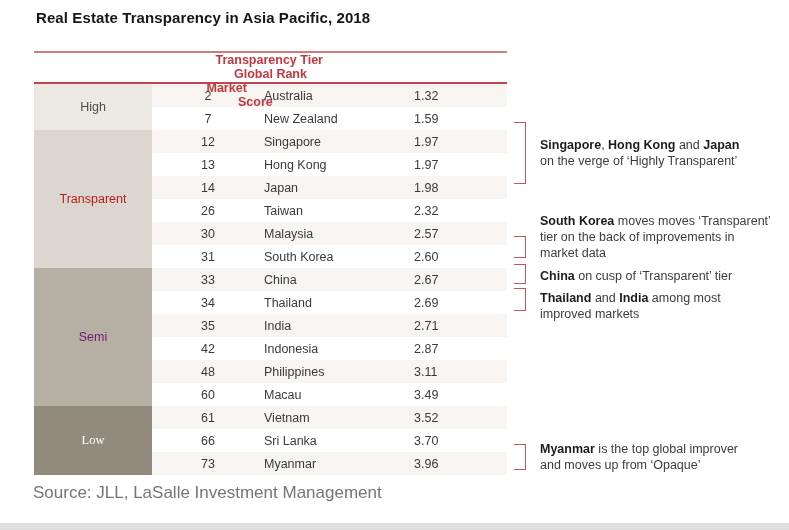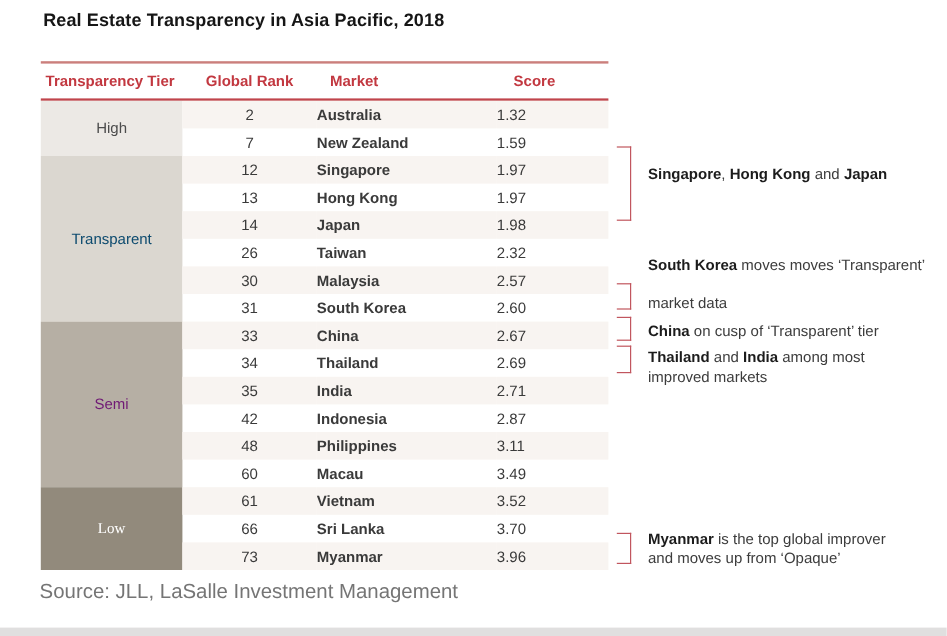--- a/index.html
+++ b/index.html
@@ -9,37 +9,37 @@
     font-family:"Liberation Sans", sans-serif;
     -webkit-font-smoothing:antialiased;
   }
   .title {
     position:absolute; left:36px; top:9px;
     font-size:15px; font-weight:700; color:#161616; letter-spacing:0.1px;
   }
   .table-wrap { position:absolute; left:34px; top:51px; width:473px; }
   .rule-top { height:2px; background:var(--rule-light,#cb7f7c); }
   .rule-header { height:2px; background:var(--rule-strong,#c0454c); }
-  .hdr-row { display:flex; height:29px; align-items:center; }
+  .hdr-row { display:flex; height:29px; align-items:center;flex-direction:column; }
   .hdr { font-size:12.5px; font-weight:700; color:var(--accent,#c23840); }
   .hdr-tier   { width:118px; padding-left:4px; box-sizing:border-box; }
   .hdr-rank   { width:112px; text-align:center; }
   .hdr-market { width:150px; padding-left:11px; box-sizing:border-box; }
   .hdr-score  { width:93px;  padding-left:14px; box-sizing:border-box; }
   table.data {
     border-collapse:collapse; table-layout:fixed; width:473px;
   }
   table.data td {
     padding:0; height:23px; font-size:12.5px; vertical-align:middle;
     color:#3a3a3a; border:none;
   }
   tr.stripe td { background:var(--stripe,#f8f4f1); }
   td.tier-cell { text-align:center; font-size:12.5px; }
   td.rank-cell { text-align:center; }
-  td.market-cell { padding-left:11px; font-weight:700; color:#1e1e1e; }
+  td.market-cell { padding-left:11px; font-weight:400; color:#1e1e1e; }
   td.score-cell { padding-left:14px; }
   .bracket {
     position:absolute; left:514px; width:12px;
     border-top:1.5px solid var(--bracket,#c1565e);
     border-right:1.5px solid var(--bracket,#c1565e);
     border-bottom:1.5px solid var(--bracket,#c1565e);
     box-sizing:border-box;
   }
   .annotation {
     position:absolute; left:540px; width:252px;
@@ -82,21 +82,21 @@
           <td class="rank-cell">2</td>
           <td class="market-cell">Australia</td>
           <td class="score-cell">1.32</td>
         </tr>
         <tr>
           <td class="rank-cell">7</td>
           <td class="market-cell">New Zealand</td>
           <td class="score-cell">1.59</td>
         </tr>
         <tr class="stripe">
-          <td rowspan="6" class="tier-cell" style="background: rgb(219, 215, 208); color: #0c4a6e;">Transparent</td>
+          <td rowspan="6" class="tier-cell" style="background: rgb(219, 215, 208); color: #b91c1c;">Transparent</td>
           <td class="rank-cell">12</td>
           <td class="market-cell">Singapore</td>
           <td class="score-cell">1.97</td>
         </tr>
         <tr>
           <td class="rank-cell">13</td>
           <td class="market-cell">Hong Kong</td>
           <td class="score-cell">1.97</td>
         </tr>
         <tr class="stripe">
@@ -165,23 +165,23 @@
           <td class="rank-cell">73</td>
           <td class="market-cell">Myanmar</td>
           <td class="score-cell">3.96</td>
         </tr>
       </tbody>
   </table>
 </div>
 
 <div>
     <div class="bracket" style="top: 122px; height: 62px;"></div>
-    <div class="annotation" style="top: 137px;"><span class="b">Singapore</span><span>, </span><span class="b">Hong Kong</span><span> and </span><span class="b">Japan</span><br></div>
+    <div class="annotation" style="top: 137px;"><span class="b">Singapore</span><span>, </span><span class="b">Hong Kong</span><span> and </span><span class="b">Japan</span><br><span>on the verge of ‘Highly Transparent’</span></div>
     <div class="bracket" style="top: 236px; height: 22px;"></div>
-    <div class="annotation" style="top: 213px;"><span class="b">South Korea</span><span> moves moves ‘Transparent’</span><br><br><span>market data</span></div>
+    <div class="annotation" style="top: 213px;"><span class="b">South Korea</span><span> moves moves ‘Transparent’</span><br><span>tier on the back of improvements in</span><br><span>market data</span></div>
     <div class="bracket" style="top: 264px; height: 20px;"></div>
     <div class="annotation" style="top: 268px;"><span class="b">China</span><span> on cusp of ‘Transparent’ tier</span></div>
     <div class="bracket" style="top: 288px; height: 23px;"></div>
     <div class="annotation" style="top: 290px;"><span class="b">Thailand</span><span> and </span><span class="b">India</span><span> among most</span><br><span>improved markets</span></div>
     <div class="bracket" style="top: 444px; height: 26px;"></div>
     <div class="annotation" style="top: 441px;"><span class="b">Myanmar</span><span> is the top global improver</span><br><span>and moves up from ‘Opaque’</span></div>
   </div>
 
 <div class="source">Source: JLL, LaSalle Investment Management</div>
 <div class="bottom-strip"></div>

